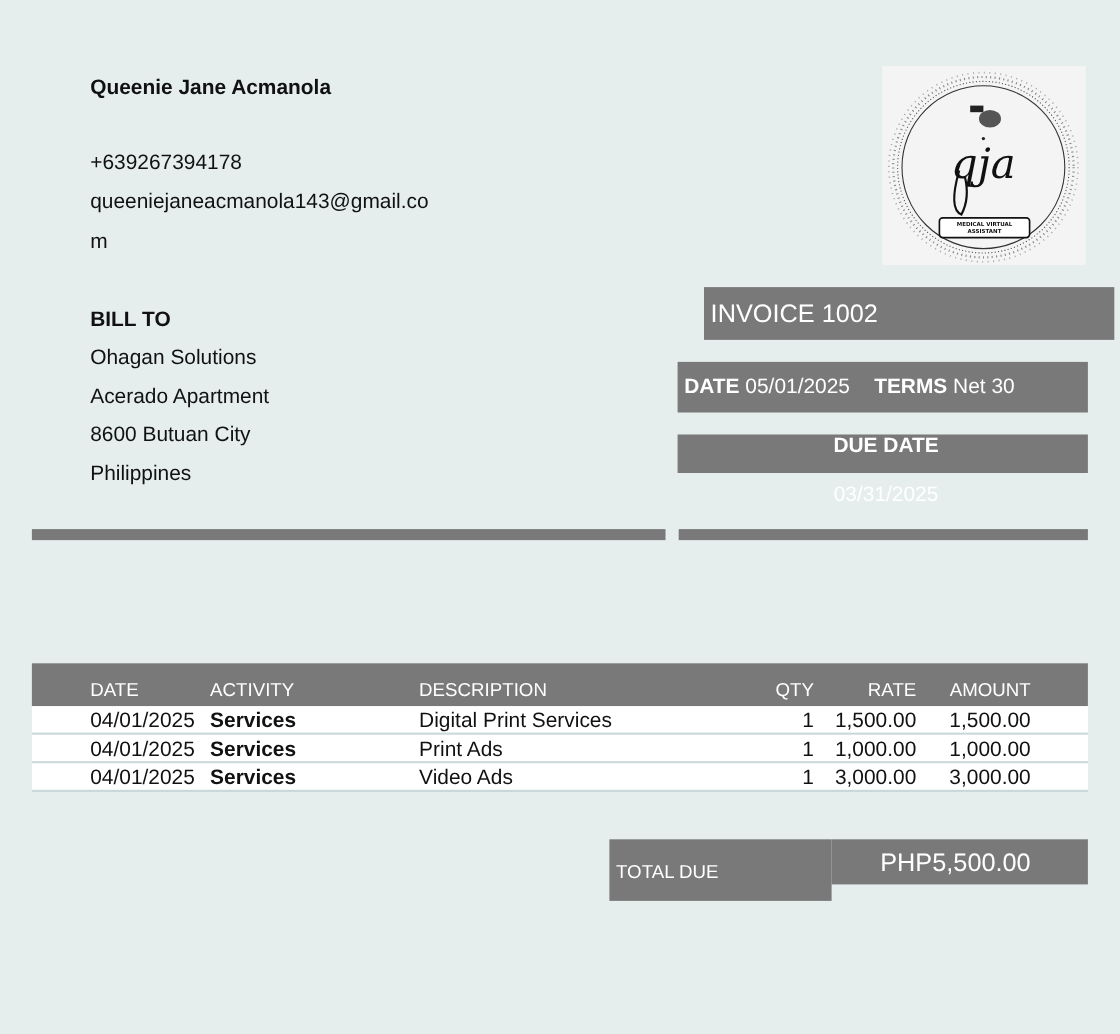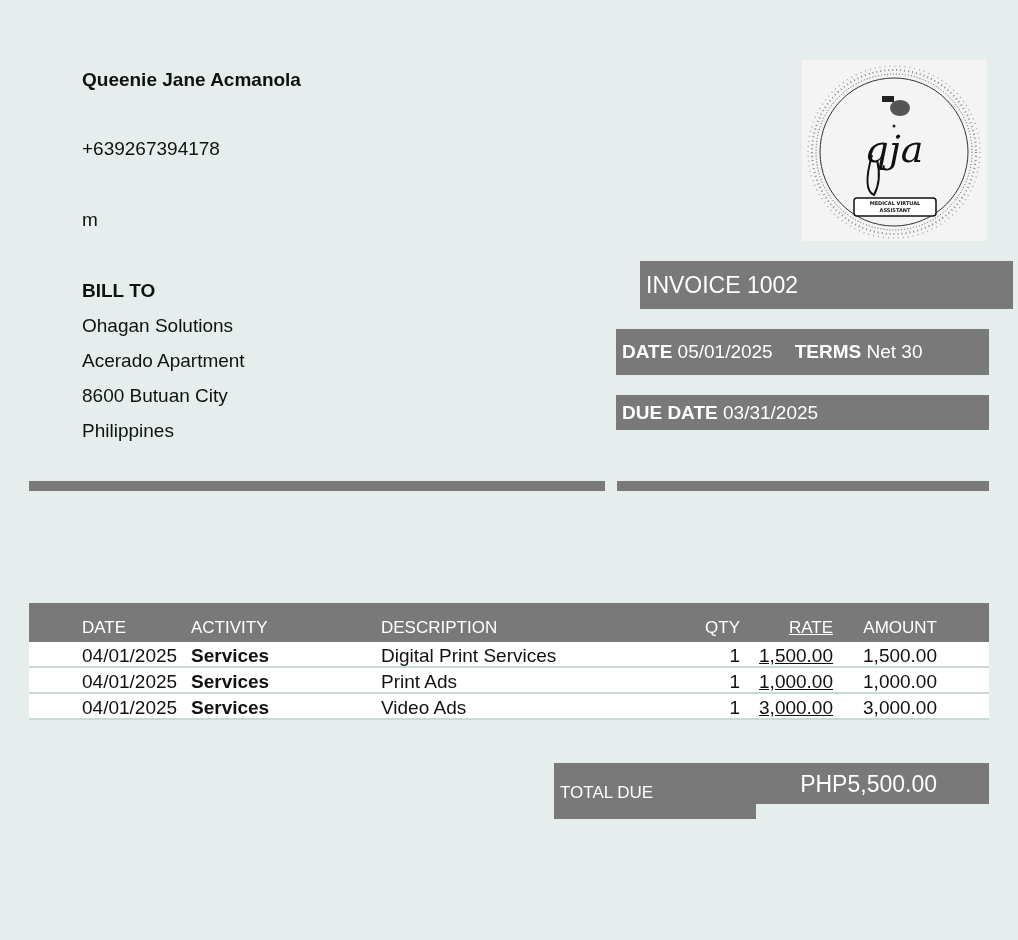--- a/index.html
+++ b/index.html
@@ -25,21 +25,21 @@
 
     .bill-label { left: 82px; top: 280px; font-size: 19px; font-weight: bold; }
     .bill-line { left: 82px; font-size: 19px; }
 
     .bar {
       position: absolute; background: #797979; color: #fff;
       display: flex; align-items: center; padding-left: 6px;
     }
     .invoice-bar { left: 640px; top: 261px; width: 373px; height: 48px; font-size: 23px; }
     .date-bar { left: 616px; top: 329px; width: 373px; height: 46px; font-size: 19px; }
-    .due-bar { left: 616px; top: 395px; width: 373px; height: 35px; font-size: 19px; }
+    .due-bar { left: 616px; top: 395px; width: 373px; height: 35px; font-size: 19px; flex-direction: column; }
     .bar b { font-weight: bold; }
     .gap { display: inline-block; width: 22px; }
 
     .divider { position: absolute; background: #797979; height: 10px; top: 481px; }
     .divider.left { left: 29px; width: 576px; }
     .divider.right { left: 617px; width: 372px; }
 
     .table { position: absolute; left: 29px; top: 603px; width: 960px; }
     .thead {
       background: #797979; color: #fff; height: 39px; position: relative;
@@ -49,41 +49,42 @@
     .row {
       position: relative; height: 26px; background: #fff;
       border-bottom: 2px solid #c9d8d8; font-size: 19px;
     }
     .row span { position: absolute; top: 3px; white-space: nowrap; }
     .c-date { left: 53px; }
     .c-act { left: 162px; }
     .row .c-act { font-weight: bold; }
     .c-desc { left: 352px; }
     .c-qty { right: 249px; text-align: left; }
-    .c-rate { right: 156px; text-align: right; text-decoration: underline; }
+    .c-rate { right: 156px; text-align: right; }
     .c-amt { right: 52px; text-align: right; }
 
     .total-left {
       position: absolute; left: 554px; top: 763px; width: 202px; height: 56px;
       background: #797979; color: #fff;
     }
     .total-left span { position: absolute; left: 6px; top: 20px; font-size: 17px; }
     .total-right {
       position: absolute; left: 756px; top: 763px; width: 233px; height: 41px;
       background: #797979; color: #fff;
     }
     .total-right span { position: absolute; right: 52px; top: 8px; font-size: 23px; }
   </style>
 </head>
 <body>
 
 <div class="page">
 
   <div class="abs sender-name">Queenie Jane Acmanola</div>
   <div class="abs sender-line" style="top:138px">+639267394178</div>
+  <div class="abs sender-line" style="top:173px">queeniejaneacmanola143@gmail.co</div>
   <div class="abs sender-line" style="top:209px">m</div>
 
   <div class="abs logo">
     <svg viewBox="0 0 185 181" xmlns="http://www.w3.org/2000/svg">
       <circle cx="92" cy="92" r="78" fill="none" stroke="#555" stroke-width="1" stroke-dasharray="1 2"></circle>
       <circle cx="92" cy="92" r="74" fill="none" stroke="#333" stroke-width="1"></circle>
       <circle cx="92" cy="92" r="82" fill="none" stroke="#888" stroke-width="2" stroke-dasharray="1 3"></circle>
       <circle cx="92" cy="92" r="86" fill="none" stroke="#aaa" stroke-width="1.5" stroke-dasharray="1 4"></circle>
       <rect x="80" y="36" width="12" height="6" fill="#222"></rect>
       <ellipse cx="98" cy="48" rx="10" ry="8" fill="#555"></ellipse>

